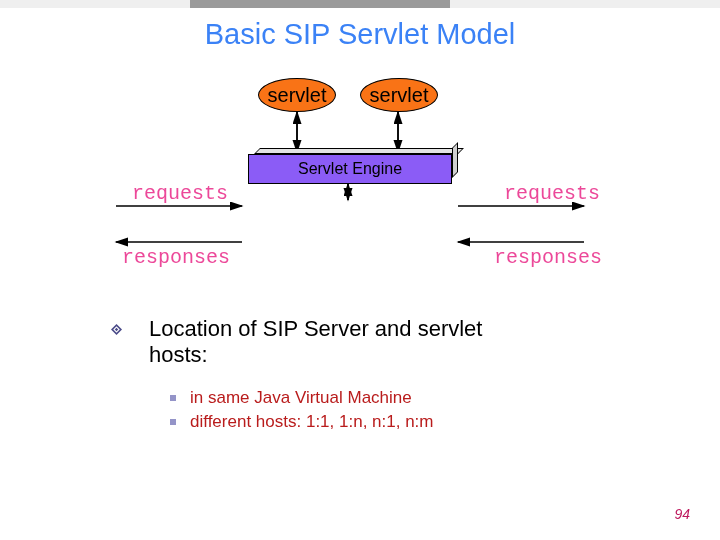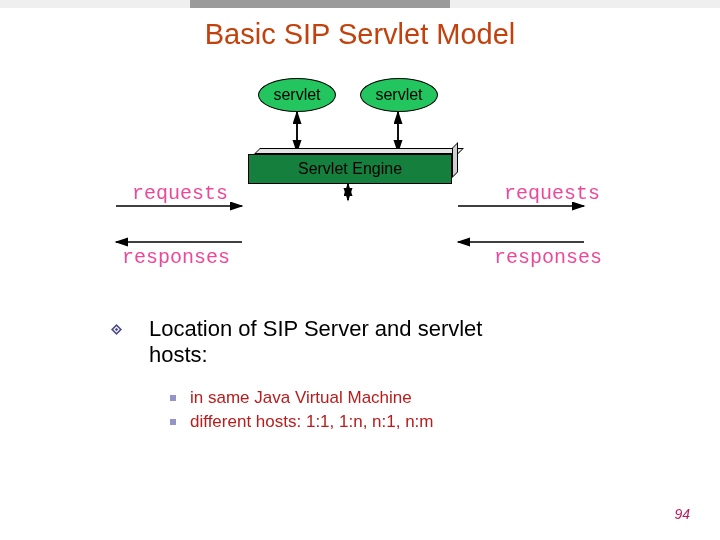--- a/index.html
+++ b/index.html
@@ -22,21 +22,21 @@
     top: 0; left: 190px;
     width: 260px; height: 8px;
     background: #9a9a9a;
   }
   .slide-title {
     position: absolute;
     top: 18px;
     left: 0; right: 0;
     text-align: center;
     font-size: 29px;
-    color: #c2410c;
+    color: #3b82f6;
     font-weight: 400;
   }
   .diagram-area {
     position: absolute;
     top: 66px;
     left: 80px;
     width: 540px;
     height: 220px;
   }
   .dotted-grid {
@@ -65,37 +65,37 @@
     width: 6px; height: 100%;
     background: #cfcfcf;
     border: 1px solid #000;
     transform: skewY(-45deg);
     transform-origin: top left;
   }
   .box3d .front-face {
     position: absolute;
     left: 0; top: 0; width: 100%; height: 100%;
     border: 1.5px solid #000;
-    background: #15803d;
+    background: #8b5cf6;
     display: flex;
     align-items: center;
     justify-content: center;
     font-family: Arial, sans-serif;
     font-size: 16px;
   }
   .oval {
     position: absolute;
     border: 1.5px solid #000;
     border-radius: 50%;
-    background: #22c55e;
+    background: #f97316;
     display: flex;
     align-items: center;
     justify-content: center;
     font-family: Arial, sans-serif;
-    font-size: 16px;
+    font-size: 20px;
   }
   .label {
     position: absolute;
     font-family: Liberation Mono, monospace;
     font-size: 20px;
     color: #ec4899;
   }
   svg.arrows {
     position: absolute;
     left: 0; top: 0;

